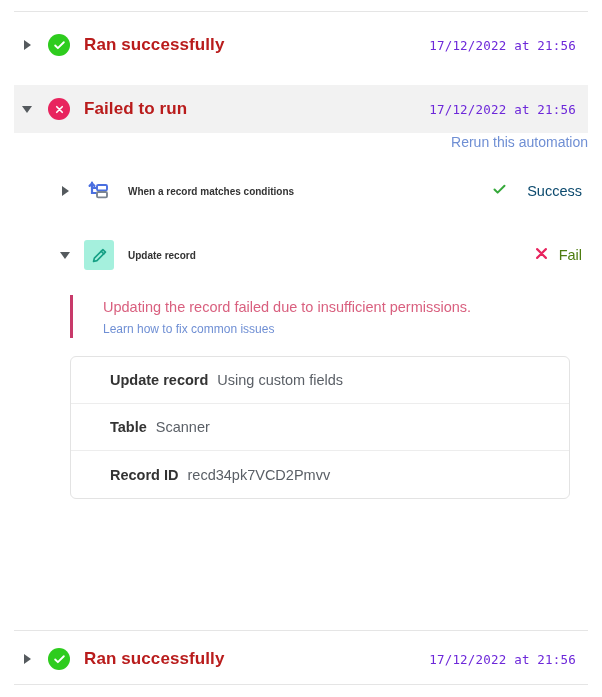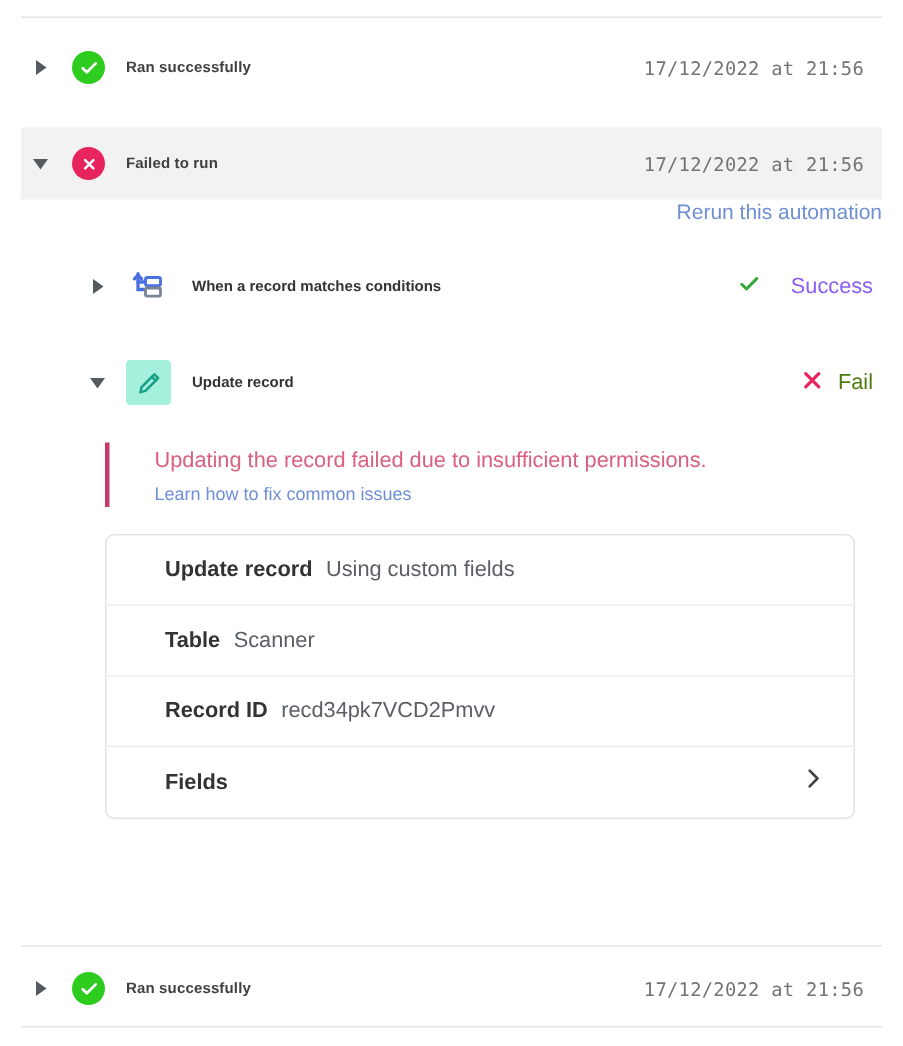--- a/index.html
+++ b/index.html
@@ -76,32 +76,32 @@
     display: flex;
     align-items: center;
     justify-content: center;
   }
   .status-badge.ok { background: #2ecc1e; }
   .status-badge.err { background: #e8245e; }
   .status-badge svg { display: block; }
 
   .run-label {
     margin-left: 14px;
-    font-size: 10px;
+    font-size: 17px;
     font-weight: bold;
-    color: #404040;
+    color: #b91c1c;
     letter-spacing: 0.1px;
   }
 
   .run-time {
     margin-left: auto;
     margin-right: 12px;
     font-family: "DejaVu Sans Mono", "Liberation Mono", monospace;
     font-size: 12.5px;
-    color: #737373;
+    color: #6d28d9;
     letter-spacing: 0.2px;
   }
 
   
   .detail {
     position: absolute;
     left: 0;
     top: 133px;
     width: 602px;
   }
@@ -151,21 +151,21 @@
     color: #333333;
   }
   .step-status {
     margin-left: auto;
     margin-right: 20px;
     display: flex;
     align-items: center;
     font-size: 14.5px;
   }
   .step-status .stxt { margin-left: 10px; }
-  .step-status.success .stxt { color: #8b5cf6; margin-left: 20px; }
+  .step-status.success .stxt { color: #0c4a6e; margin-left: 20px; }
   .step-status.fail .stxt { color: #4d7c0f; }
 
   
   .error-block {
     margin: 14px 0 0 70px;
     padding-left: 30px;
     border-left: 3px solid #c83a6a;
     line-height: 1.55;
   }
   .error-msg {
@@ -332,28 +332,20 @@
       <div class="card-row">
         <span class="row-key">Table</span>
         <span class="row-val">Scanner</span>
       </div>
 
       <div class="card-row">
         <span class="row-key">Record ID</span>
         <span class="row-val">recd34pk7VCD2Pmvv</span>
       </div>
 
-      <div class="card-row">
-        <span class="row-key">Fields</span>
-        <span class="chev-right">
-          <svg width="18" height="18" viewBox="0 0 24 24">
-              <path d="M9 5l7 7-7 7" fill="none" stroke="#3c4043" stroke-width="2.3" stroke-linecap="round" stroke-linejoin="round"></path>
-            </svg>
-        </span>
-      </div>
     </div>
 
   </div>
 
   <div class="bottom-rule" style="top:630px;"></div>
 
   <div class="run-row" style="top:635px;">
     <span class="twisty">
       <span class="tri-right"></span>
     </span>

